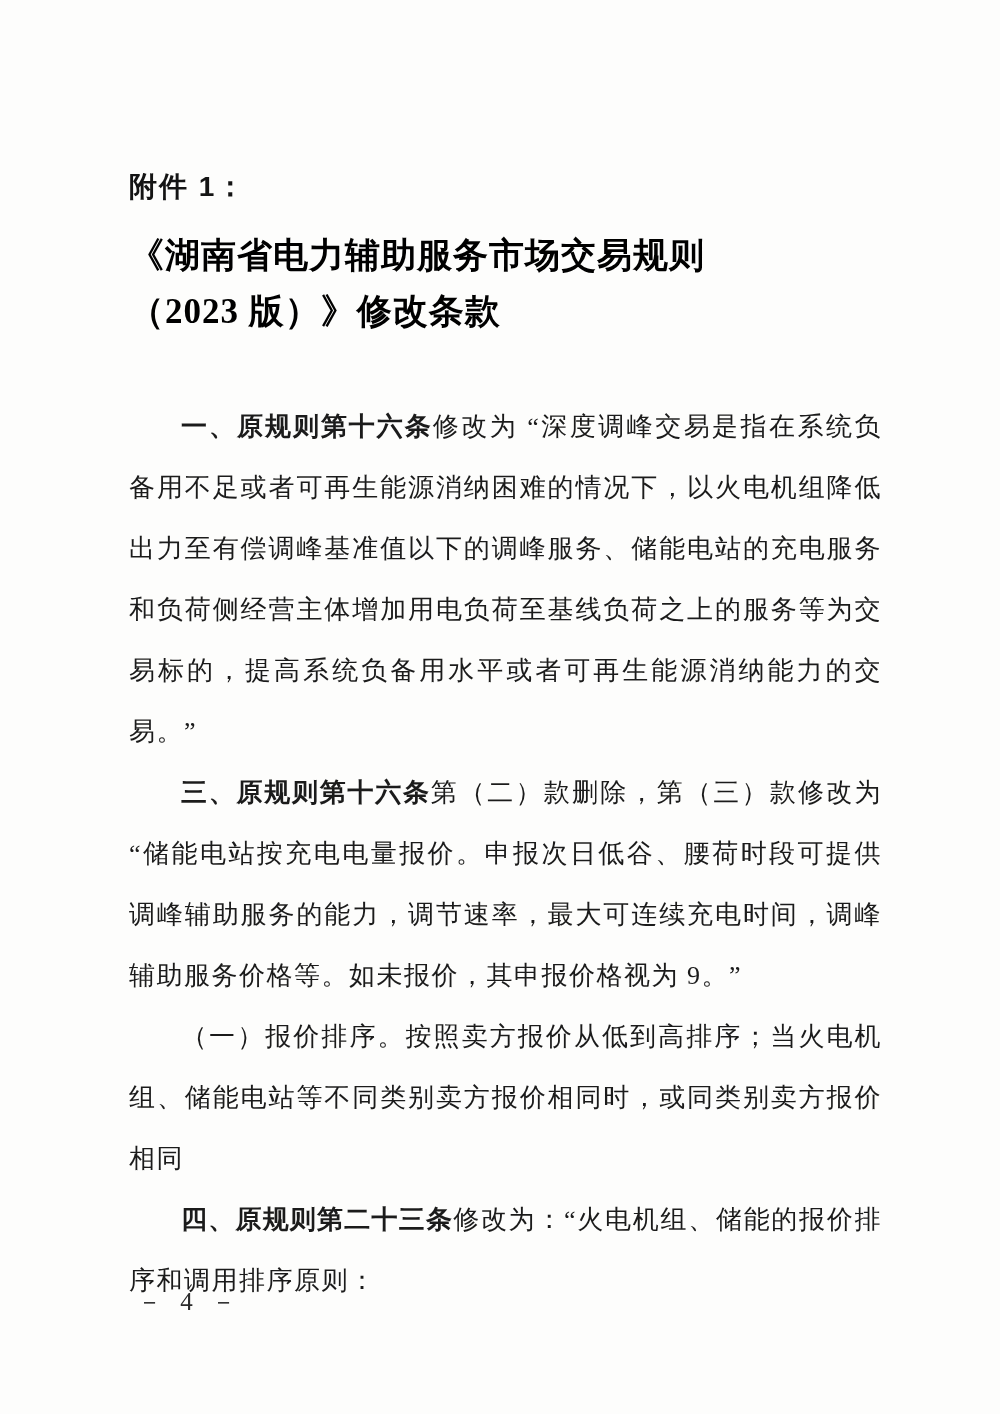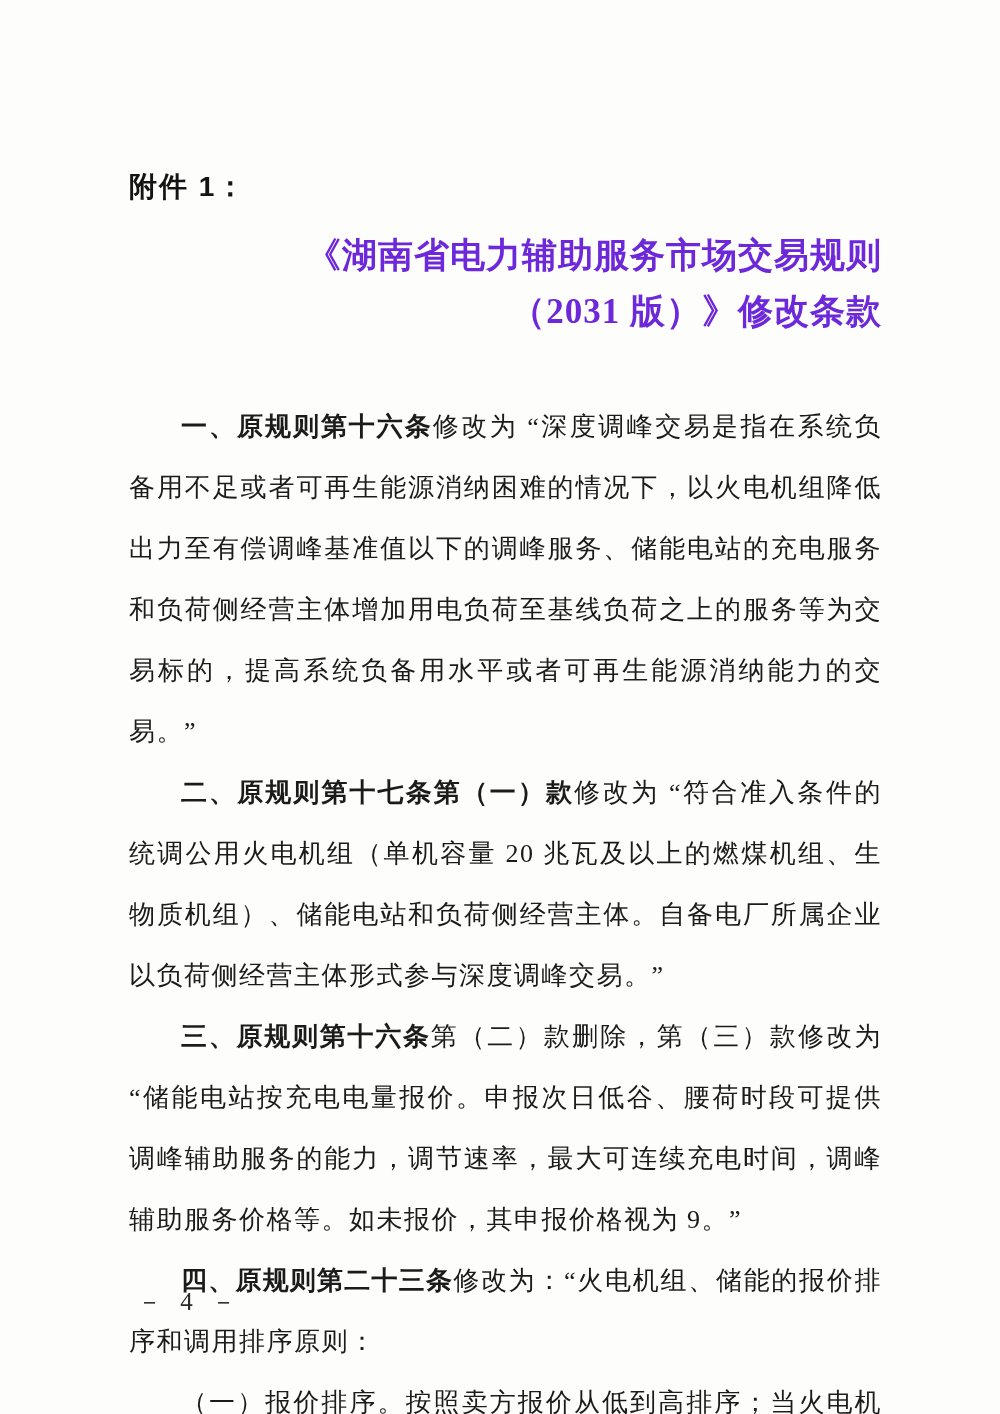--- a/index.html
+++ b/index.html
@@ -22,26 +22,26 @@
   }
   .attachment-label {
     font-family: "Liberation Sans", "DejaVu Sans", sans-serif;
     font-weight: 700;
     font-size: 28px;
     letter-spacing: 2px;
     color: #141414;
   }
   .doc-title {
     margin-top: 22px;
-    text-align: right;
+    text-align: left;
     font-weight: 700;
     font-size: 35px;
     line-height: 56px;
     letter-spacing: 1px;
-    color: #6d28d9;
+    color: #000000;
   }
   .doc-body {
     margin-top: 56px;
     font-size: 26px;
     line-height: 61px;
     letter-spacing: 1.5px;
     text-align: justify;
     text-justify: inter-character;
   }
   .para {
@@ -64,24 +64,23 @@
   }
 </style>
 </head>
 <body>
 
 <div class="page">
   <div class="content">
     <div class="attachment-label">附件 1：</div>
     <div class="doc-title">
       <div>《湖南省电力辅助服务市场交易规则</div>
-      <div>（2031 版）》修改条款</div>
+      <div>（2023 版）》修改条款</div>
     </div>
     <div class="doc-body">
         <p class="para"><span class="seg bold">一、原规则第十六条</span><span class="seg">修改为 “深度调峰交易是指在系统负备用不足或者可再生能源消纳困难的情况下，以火电机组降低出力至有偿调峰基准值以下的调峰服务、储能电站的充电服务和负荷侧经营主体增加用电负荷至基线负荷之上的服务等为交易标的，提高系统负备用水平或者可再生能源消纳能力的交易。”</span></p>
-        <p class="para"><span class="seg bold">二、原规则第十七条第（一）款</span><span class="seg">修改为 “符合准入条件的统调公用火电机组（单机容量 20 兆瓦及以上的燃煤机组、生物质机组）、储能电站和负荷侧经营主体。自备电厂所属企业以负荷侧经营主体形式参与深度调峰交易。”</span></p>
         <p class="para"><span class="seg bold">三、原规则第十六条</span><span class="seg">第（二）款删除，第（三）款修改为 “储能电站按充电电量报价。申报次日低谷、腰荷时段可提供调峰辅助服务的能力，调节速率，最大可连续充电时间，调峰辅助服务价格等。如未报价，其申报价格视为 9。”</span></p>
+        <p class="para"><span class="seg">（一）报价排序。按照卖方报价从低到高排序；当火电机组、储能电站等不同类别卖方报价相同时，或同类别卖方报价相同</span></p>
         <p class="para"><span class="seg bold">四、原规则第二十三条</span><span class="seg">修改为：“火电机组、储能的报价排序和调用排序原则：</span></p>
-        <p class="para"><span class="seg">（一）报价排序。按照卖方报价从低到高排序；当火电机组、储能电站等不同类别卖方报价相同时，或同类别卖方报价相同</span></p>
       </div>
   </div>
   <div class="page-number">－ 4 －</div>
 </div>
 
 </body></html>

